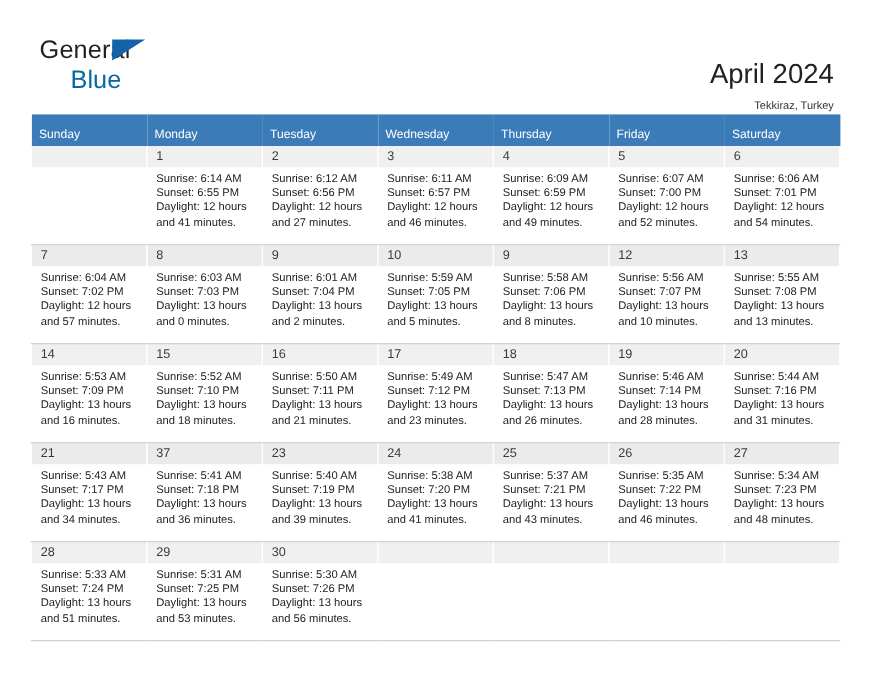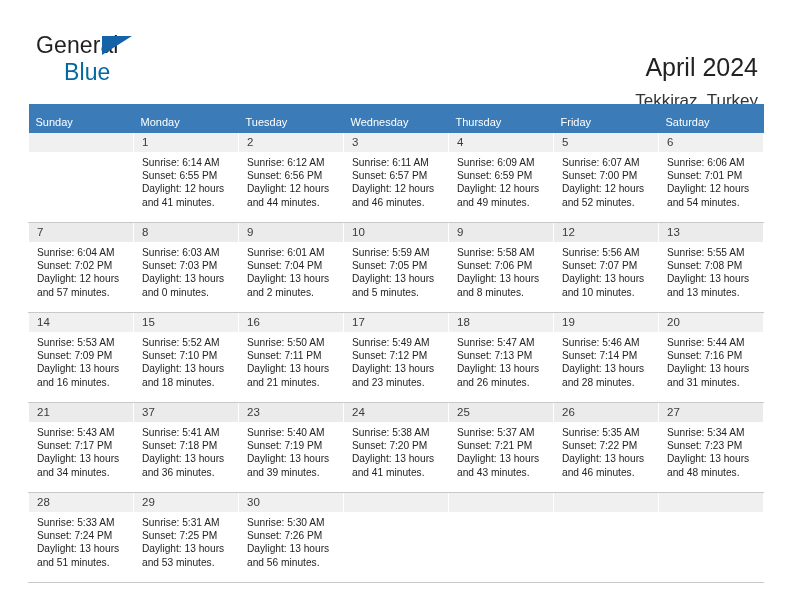--- a/index.html
+++ b/index.html
@@ -72,21 +72,21 @@
     text-align: right;
     margin-top: 23px;
   }
   .cal-title {
     font-size: 25px;
     color: #222222;
     line-height: 1.15;
     white-space: nowrap;
   }
   .cal-subtitle {
-    font-size: 17px;
+    font-size: 10px;
     color: #333333;
     margin-top: 9px;
     white-space: nowrap;
   }
 
   
   .calendar {
     position: absolute;
     left: 28px;
     top: 104px;
@@ -191,21 +191,21 @@
               <div>Daylight: 12 hours</div>
               <div>and 41 minutes.</div>
             </div>
           </td>
           <td>
             <div class="daynum">2</div>
             <div class="lines">
               <div>Sunrise: 6:12 AM</div>
               <div>Sunset: 6:56 PM</div>
               <div>Daylight: 12 hours</div>
-              <div>and 44 minutes.</div>
+              <div>and 27 minutes.</div>
             </div>
           </td>
           <td>
             <div class="daynum">3</div>
             <div class="lines">
               <div>Sunrise: 6:11 AM</div>
               <div>Sunset: 6:57 PM</div>
               <div>Daylight: 12 hours</div>
               <div>and 46 minutes.</div>
             </div>

